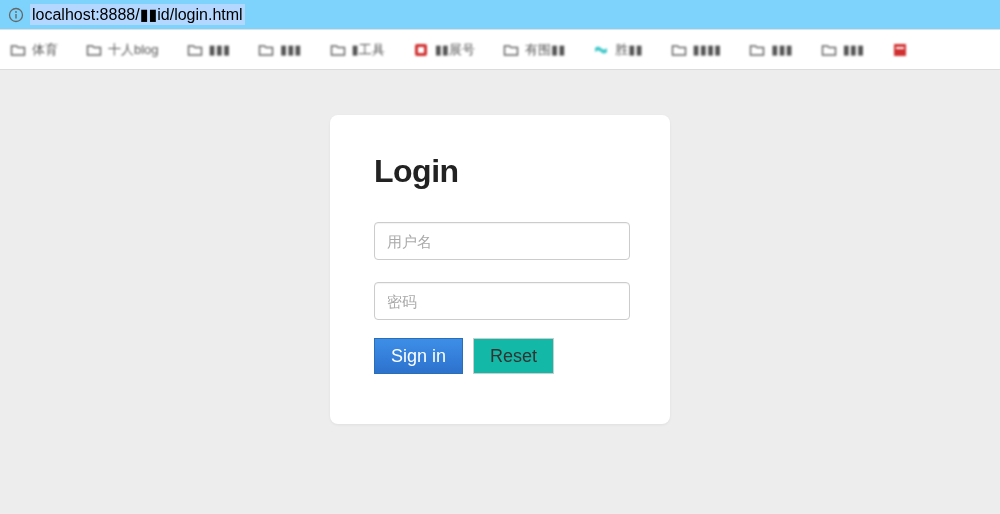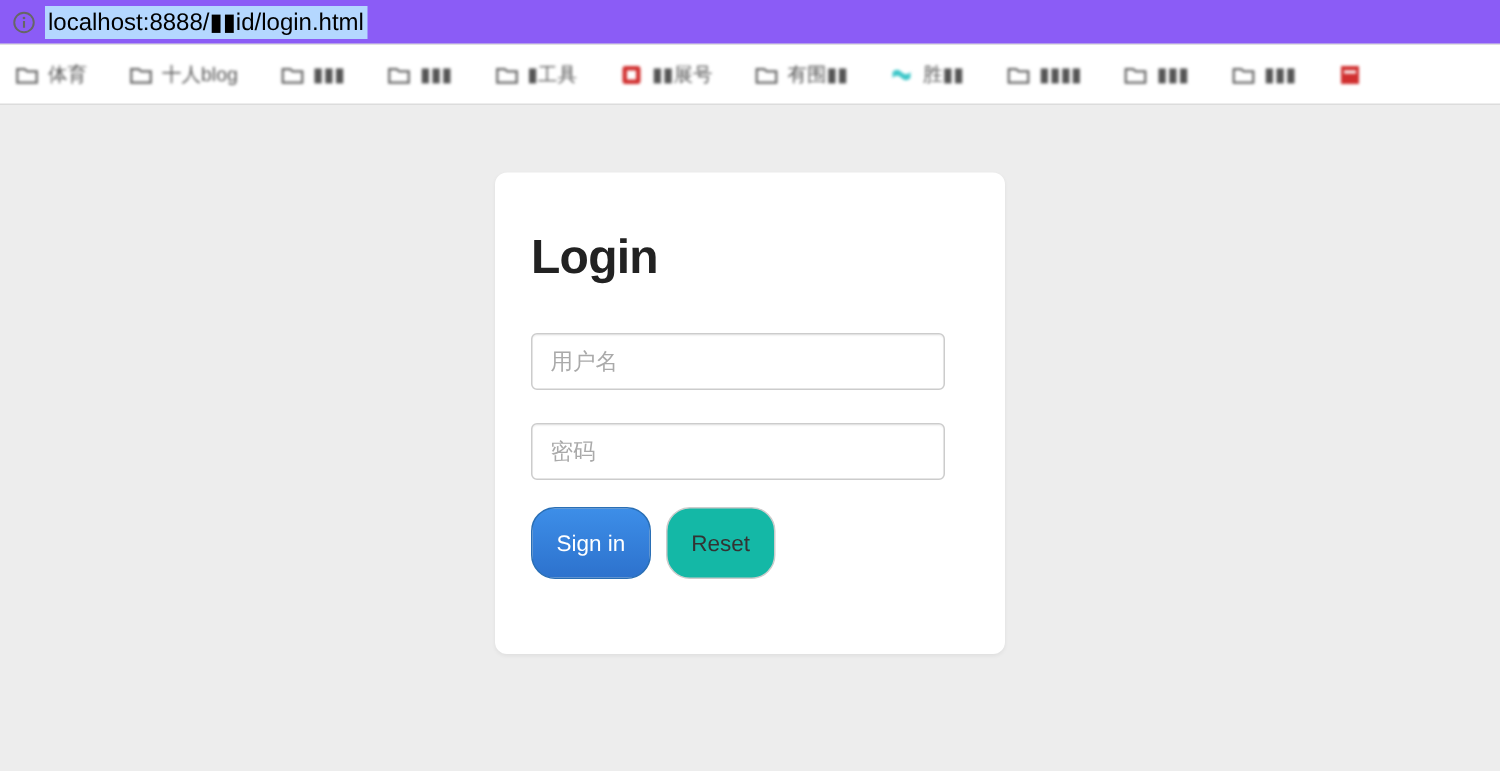--- a/index.html
+++ b/index.html
@@ -5,21 +5,21 @@
     * { margin: 0; padding: 0; box-sizing: border-box; }
     body {
       font-family: -apple-system, BlinkMacSystemFont, "Helvetica Neue", Arial, sans-serif;
       width: 1000px;
       height: 514px;
       overflow: hidden;
       background: #fff;
     }
     .address-bar {
       height: 30px;
-      background: #8b5cf6;
+      background: #7dd3fc;
       border-bottom: 1px solid #e0e0e0;
       display: flex;
       align-items: center;
       padding: 0 8px;
     }
     .info-icon {
       width: 16px;
       height: 16px;
       margin-right: 6px;
       display: flex;
@@ -67,21 +67,21 @@
       background: #ededed;
       height: calc(514px - 70px);
       display: flex;
       justify-content: center;
       padding-top: 45px;
     }
     .login-card {
       width: 340px;
       background: #fff;
       border-radius: 8px;
-      padding: 38px 40px 50px 24px;
+      padding: 38px 40px 50px 44px;
       box-shadow: 0 1px 3px rgba(0,0,0,0.06);
       height: fit-content;
     }
     .login-title {
       font-size: 32px;
       font-weight: 700;
       color: #222;
       margin-bottom: 22px;
       letter-spacing: -0.5px;
     }
@@ -97,24 +97,24 @@
       box-shadow: inset 0 1px 1px rgba(0,0,0,0.05);
       margin-top: 10px;
     }
     .form-input::placeholder { color: #aaa; }
     .btn-row {
       display: flex;
       gap: 10px;
       margin-top: 6px;
     }
     .btn {
-      height: 48px;
+      height: 36px;
       padding: 0 16px;
-      border-radius: 16px;
-      font-size: 15px;
+      border-radius: 0;
+      font-size: 18px;
       cursor: pointer;
       border: 1px solid;
     }
     .btn-primary {
       background: linear-gradient(to bottom, #3d8ee8, #2d72cd);
       border-color: #2a6fb5;
       color: #fff;
     }
     .btn-default {
       background: #14b8a6;

